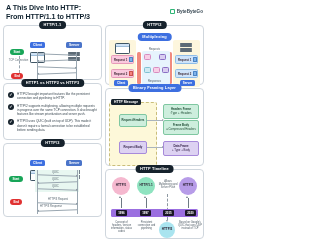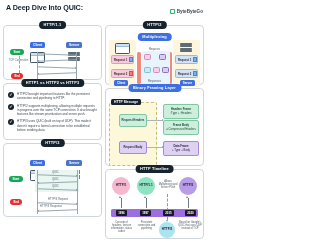--- a/index.html
+++ b/index.html
@@ -143,21 +143,22 @@
   .down::after { content:""; position:absolute; bottom:-2.4px; left:-1.8px; border-top:2.4px solid #8d98a2; border-left:1.8px solid transparent; border-right:1.8px solid transparent; }
   .note { position:absolute; font-size:2.6px; line-height:3.1px; color:#4e5b65; text-align:center; }
 </style>
 </head>
 <body>
 
 <div class="page">
 
   <div class="header">
     <div>
-      <div class="title">A Deep Dive Into QUIC:</div>
+      <div class="title">A This Dive Into HTTP:</div>
+      <div class="title">From HTTP/1.1 to HTTP/3</div>
     </div>
     <div class="brand">
       <span class="brand-mark"></span>
       <span class="brand-text">ByteByteGo</span>
     </div>
   </div>
 
   <div class="cols">
 
     <div class="col">

